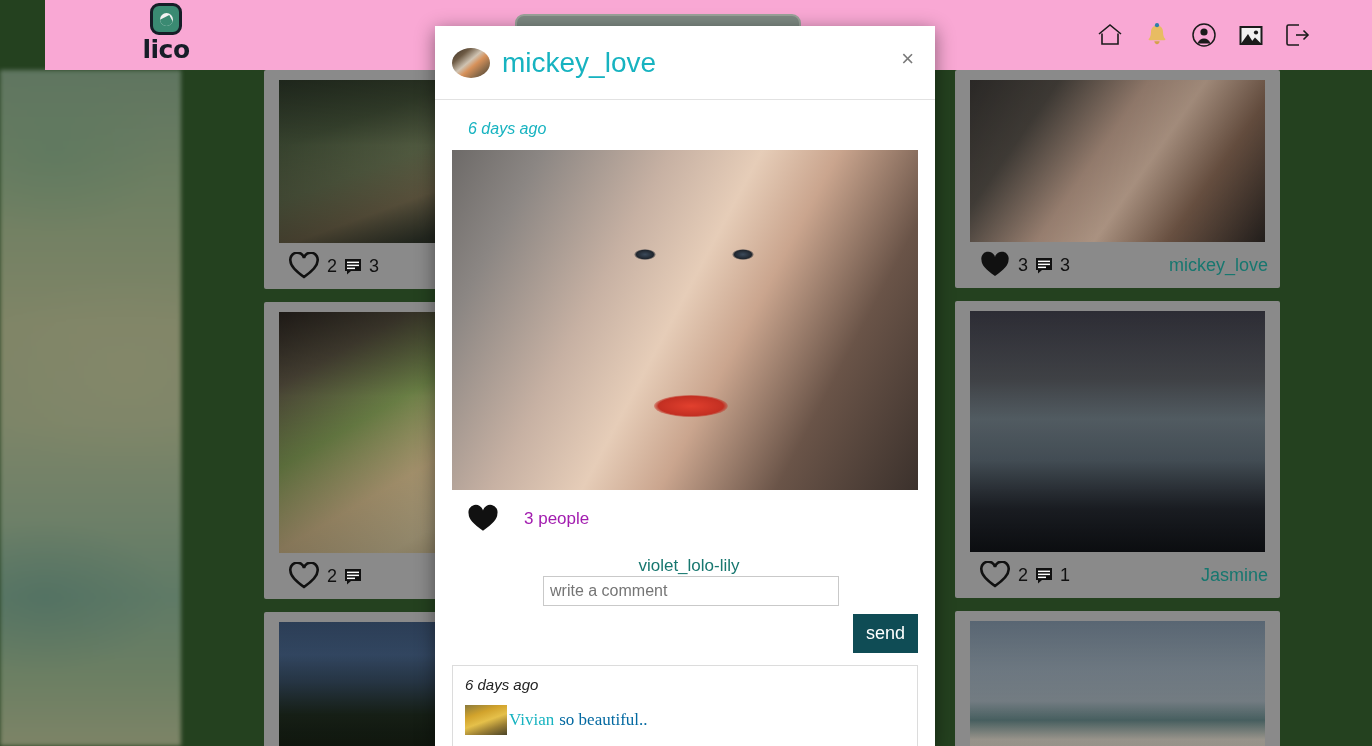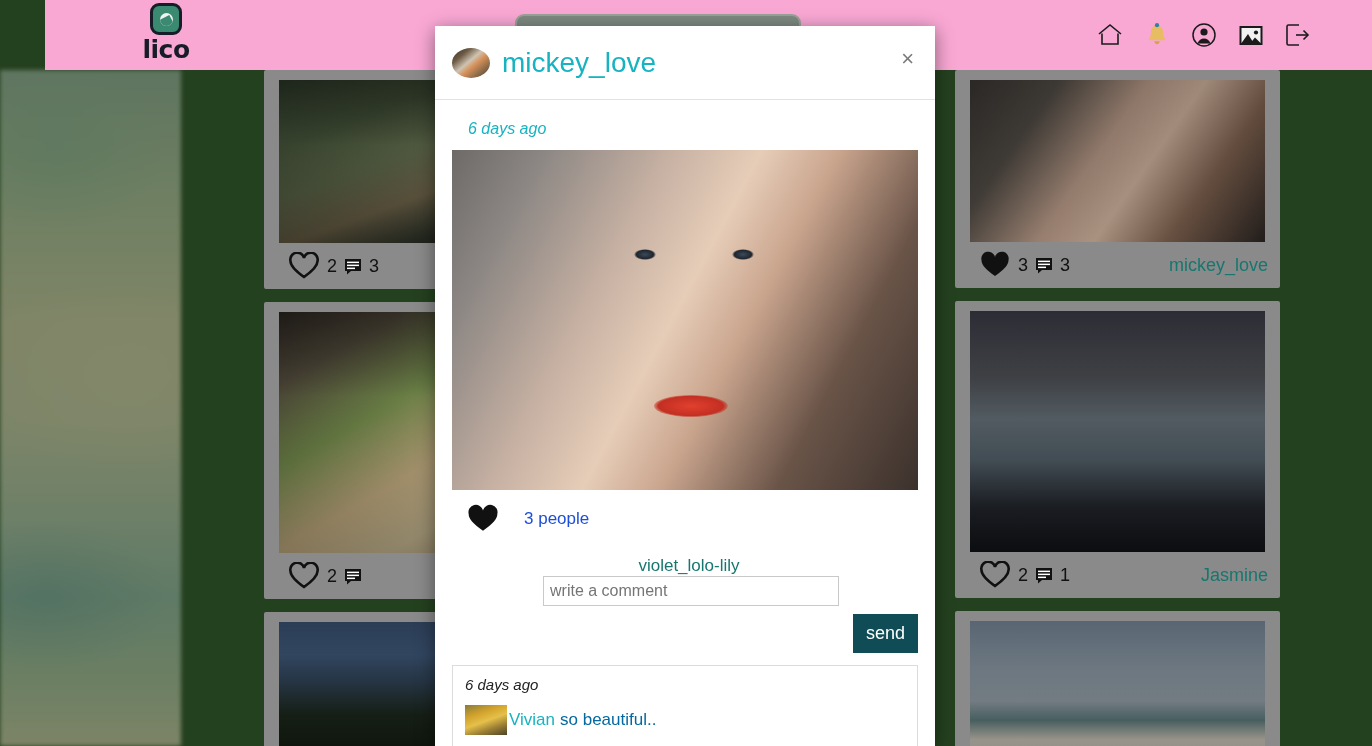--- a/index.html
+++ b/index.html
@@ -296,21 +296,21 @@
     border-radius: 50%;
   }
   .post-photo .eye-l { left: 39%; top: 29%; }
   .post-photo .eye-r { left: 60%; top: 29%; }
 
   .likes-row {
     display: flex; align-items: center;
     padding: 14px 0 10px 14px;
     gap: 24px;
   }
-  .likes-row .lk-txt { font-size: 17px; color: #1d4ed8; }
+  .likes-row .lk-txt { font-size: 17px; color: #a21caf; }
 
   .comment-form {
     display: flex; align-items: center;
     padding: 12px 0 0 12px;
     flex-direction: column;
   }
   .comment-user {
     font-size: 17px;
     color: #17776f;
     text-decoration: none;
@@ -343,21 +343,21 @@
     border: 1px solid #dcdcdc;
     padding: 10px 12px 14px 12px;
     margin-bottom: 6px;
   }
   .comment-time {
     font-style: italic;
     font-size: 15px;
     color: #222;
     margin-bottom: 12px;
   }
-  .comment-line { display: flex; align-items: center; }
+  .comment-line { display: flex; align-items: center; font-family: Liberation Serif, serif; }
   .comment-thumb {
     width: 42px; height: 30px;
     margin-right: 2px;
     flex: 0 0 auto;
     background:
       linear-gradient(160deg,#8a7a3c 0%,#d2a32c 30%,#e5c04a 52%,#9b7f34 74%,#4b4428 100%);
   }
   .comment-author {
     color: #17b3c0;
     font-size: 17px;

